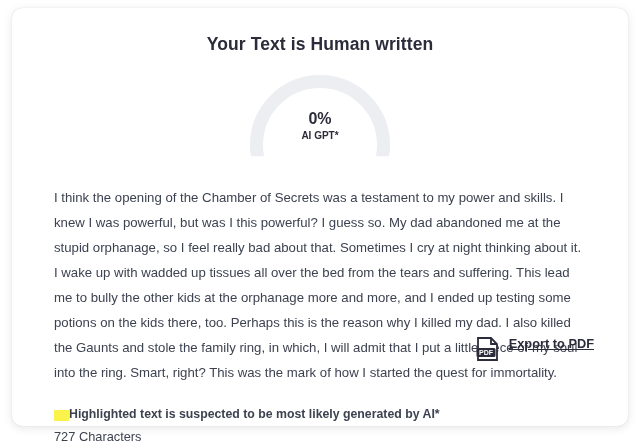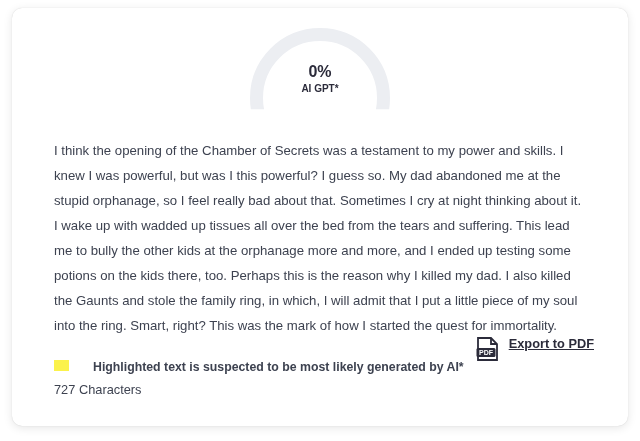--- a/index.html
+++ b/index.html
@@ -71,22 +71,22 @@
   .body-text {
     margin: 24px 42px 0 42px;
     font-size: 13.2px;
     line-height: 25px;
     color: #3d4250;
     text-align: left;
   }
   .legend {
     margin: 22px 0 8px 42px;
     display: flex;
-    align-items: flex-start;
-    gap: 24px;
+    align-items: flex-end;
+    gap: 0;
   }
   .swatch {
     width: 15px;
     height: 11px;
     background: #fbf24b;
     display: inline-block;
   }
   .legend-text {
     font-size: 12.3px;
     font-weight: 700;
@@ -116,20 +116,21 @@
     font-weight: 700;
     color: #2b2b3a;
     text-decoration: underline;
   }
 </style>
 </head>
 <body>
 
 <div class="card">
 
+  <div class="title">Your Text is Human written</div>
 
   <div class="gauge-wrap">
     <div class="gauge-ring"></div>
     <div class="gauge-text">
       <div class="gauge-pct">0%</div>
       <div class="gauge-label">AI GPT*</div>
     </div>
   </div>
 
   <div class="body-text">I think the opening of the Chamber of Secrets was a testament to my power and skills. I knew I was powerful, but was I this powerful? I guess so. My dad abandoned me at the stupid orphanage, so I feel really bad about that. Sometimes I cry at night thinking about it. I wake up with wadded up tissues all over the bed from the tears and suffering. This lead me to bully the other kids at the orphanage more and more, and I ended up testing some potions on the kids there, too. Perhaps this is the reason why I killed my dad. I also killed the Gaunts and stole the family ring, in which, I will admit that I put a little piece of my soul into the ring. Smart, right? This was the mark of how I started the quest for immortality.</div>

